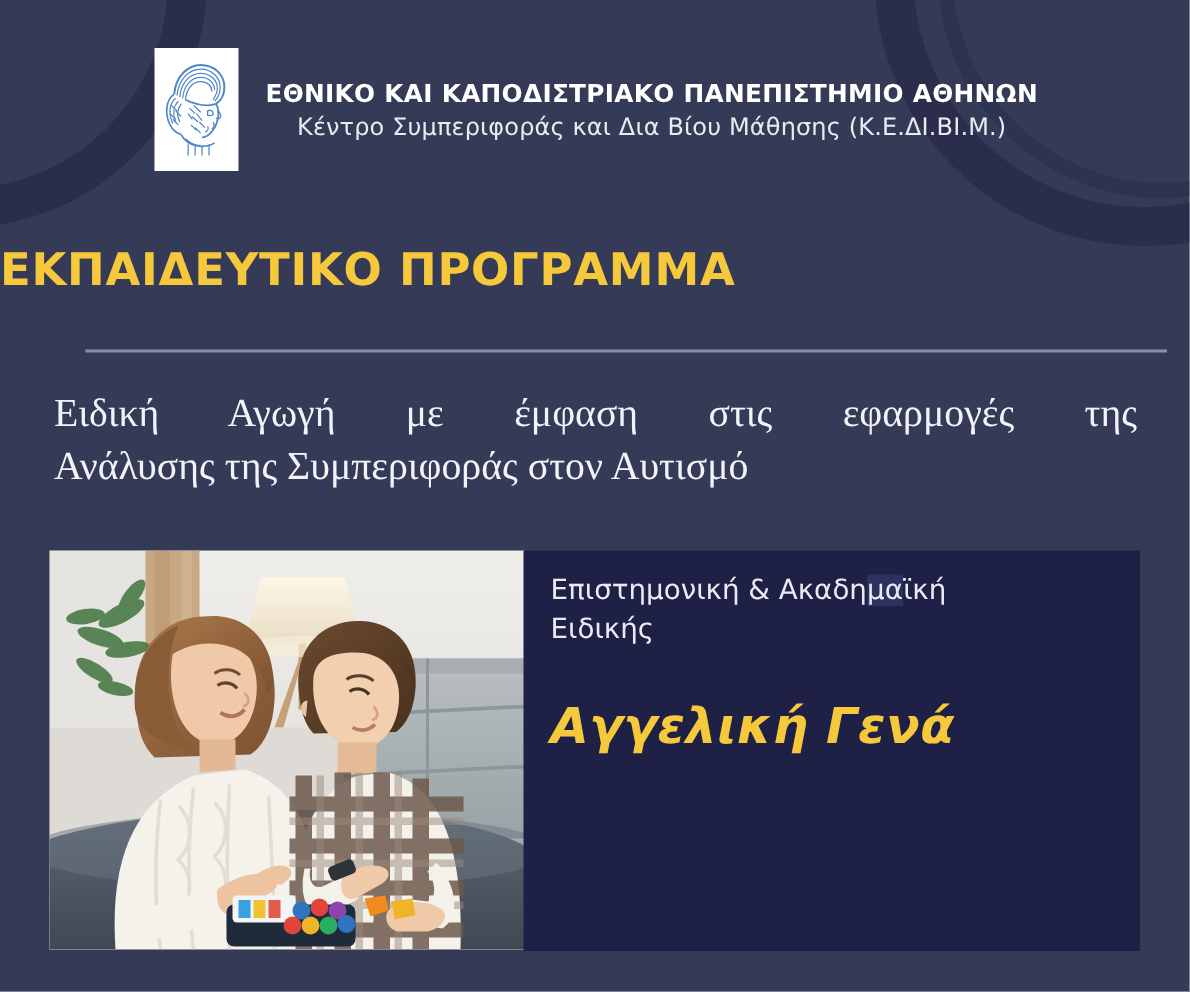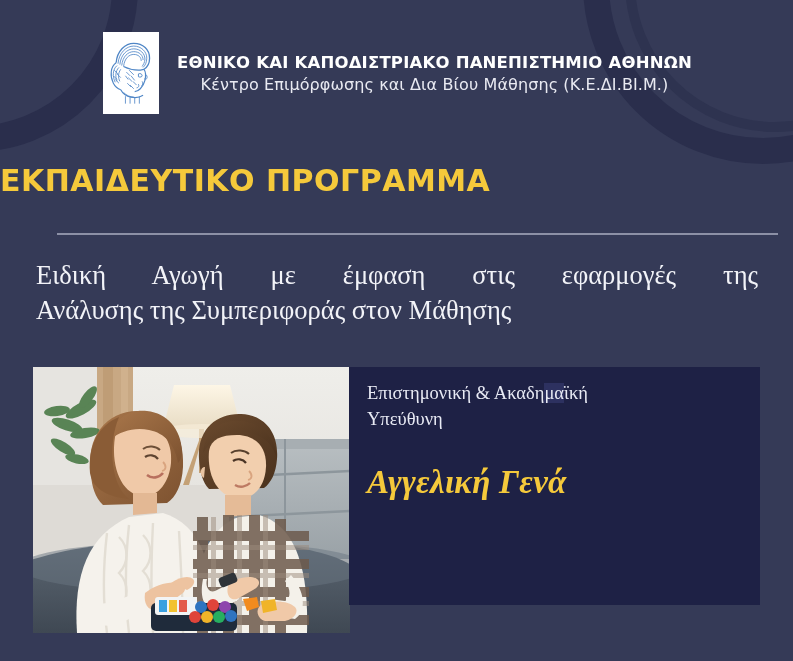--- a/index.html
+++ b/index.html
@@ -106,24 +106,23 @@
     width:317px; height:266px;
     overflow:hidden;
     background:#c9c4bd;
   }
   .photo svg{ display:block; width:100%; height:100%; }
 
   
   .info-panel{
     position:absolute;
     left:349px; top:367px;
-    width:411px; height:238px;
+    width:411px; height:267px;
     background:#1e2145;
     padding:14px 0 0 18px;
-    font-family:Liberation Serif, serif;
   }
   .role{
     color:#e8eaf4;
     font-size:18.5px;
     line-height:1.38;
     font-weight:400;
   }
   .role .hl{ background:#2d3160; }
   .person-name{
     margin-top:32px;
@@ -179,31 +178,31 @@
           <path d="M20 62 C23 65 27 67 31 67"></path>
           <path d="M22 66 L22 74 M27 67 L27 74 M32 67 L32 74 M37 66 L37 74"></path>
 
           <path d="M23 40 L27 44 M26 38 L31 43 M22 44 L25 48 M25 46 L29 50 M28 44 L32 49 M30 50 L34 54 M24 52 L28 56 M27 54 L31 58"></path>
           <path d="M10 38 L14 42 M9 44 L13 48 M11 48 L15 52 M13 42 L17 46"></path>
         </g>
       </svg>
     </div>
     <div class="inst-text">
       <div class="inst-name">ΕΘΝΙΚΟ ΚΑΙ ΚΑΠΟΔΙΣΤΡΙΑΚΟ ΠΑΝΕΠΙΣΤΗΜΙΟ ΑΘΗΝΩΝ</div>
-      <div class="inst-sub">Κέντρο Επιμόρφωσης και Δια Βίου Μάθησης (Κ.Ε.ΔΙ.ΒΙ.Μ.)</div>
+      <div class="inst-sub">Κέντρο Συμπεριφοράς και Δια Βίου Μάθησης (Κ.Ε.ΔΙ.ΒΙ.Μ.)</div>
     </div>
   </div>
 
   <div class="eyebrow">ΕΚΠΑΙΔΕΥΤΙΚΟ ΠΡΟΓΡΑΜΜΑ</div>
 
   <div class="divider"></div>
 
   <div class="program-title">
     <span class="ptl-1">Ειδική Αγωγή με έμφαση στις εφαρμογές της</span>
-    <span>Ανάλυσης της Συμπεριφοράς στον Μάθησης</span>
+    <span>Ανάλυσης της Συμπεριφοράς στον Αυτισμό</span>
   </div>
 
   <div class="photo">
     <svg viewBox="0 0 317 266" preserveAspectRatio="xMidYMid slice">
       <defs>
         <linearGradient id="wallg" x1="0" y1="0" x2="0" y2="1">
           <stop offset="0" stop-color="#efeeea"></stop>
             <stop offset="1" stop-color="#dcd9d4"></stop>
         </linearGradient>
         <linearGradient id="lampg" x1="0" y1="0" x2="0" y2="1">
@@ -357,18 +356,18 @@
         </g>
         <path d="M210 232 L224 230 L226 240 L214 244 Z" fill="#f28b1e"></path>
         <path d="M228 234 L242 232 L244 243 L230 246 Z" fill="#f0b429"></path>
       </g>
     </svg>
   </div>
 
   <div class="info-panel">
     <div class="role">
       <span><span>Επιστημονική &amp; Ακαδη</span><span class="hl">μα</span><span>ϊκή</span></span><br>
-      <span>Υπεύθυνη</span>
+      <span>Ειδικής</span>
     </div>
     <div class="person-name">Αγγελική Γενά</div>
   </div>
 
 </div>
 
 </body></html>

